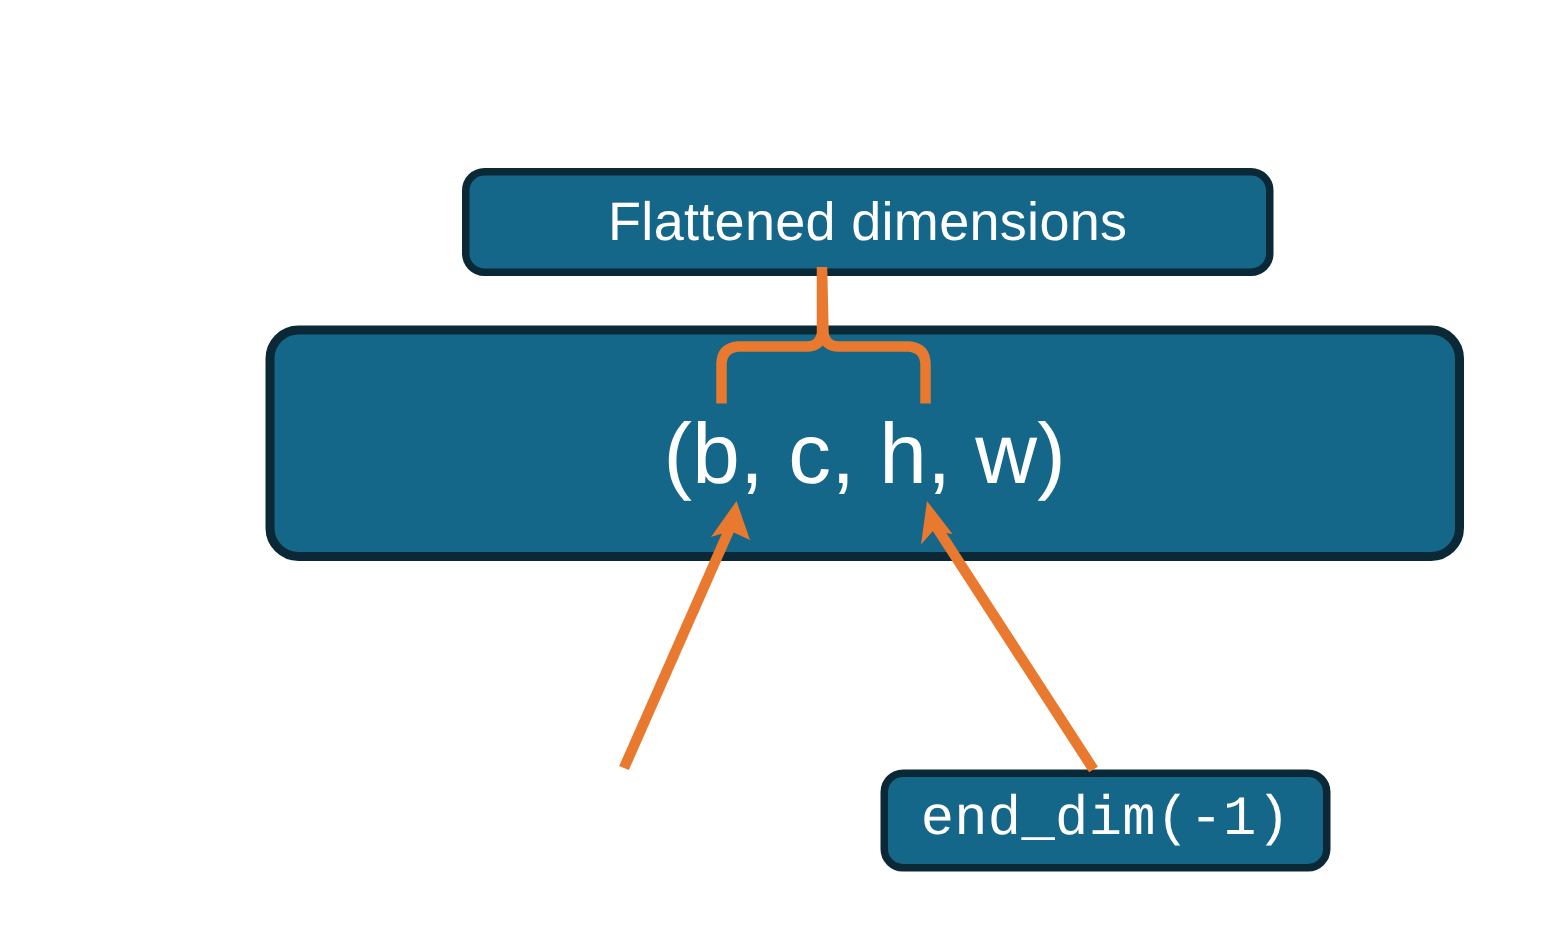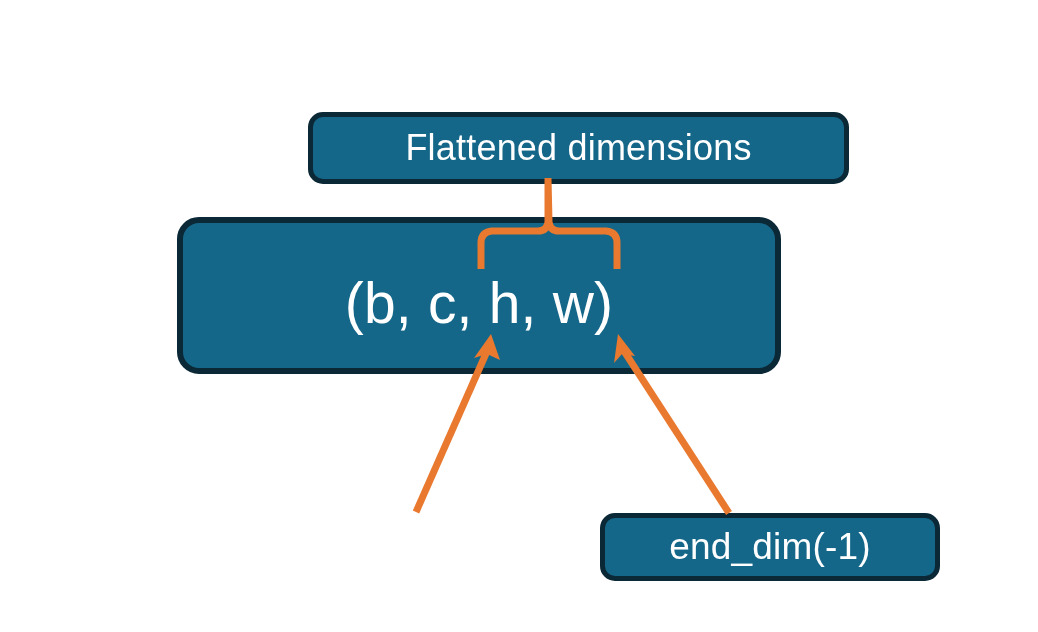--- a/index.html
+++ b/index.html
@@ -43,21 +43,21 @@
     height: 72px;
     border-radius: 15px;
     font-size: 36px;
     margin-top: 16px;
   }
 
   
   #node-shape {
     left: 177px;
     top: 217px;
-    width: 604px;
+    width: 799px;
     height: 157px;
     border-radius: 22px;
     border-width: 6px;
   }
   #node-shape .shape-label {
     font-size: 57px;
     line-height: 1;
     margin-top: 16px;
     color: #ffffff;
   }
@@ -65,26 +65,27 @@
   
   #node-start-dim {
     left: 267px;
     top: 513px;
     width: 299px;
     height: 68px;
     border-radius: 15px;
     font-size: 37px;
   }
   #node-end-dim {
-    left: 600px;
+    left: 587px;
     top: 513px;
-    width: 340px;
+    width: 300px;
     height: 68px;
     border-radius: 15px;
     font-size: 37px;
+    font-family: Liberation Mono, monospace;
   }
 
   
   svg.overlay {
     position: absolute;
     left: 0;
     top: 0;
     width: 1038px;
     height: 632px;
     pointer-events: none;

